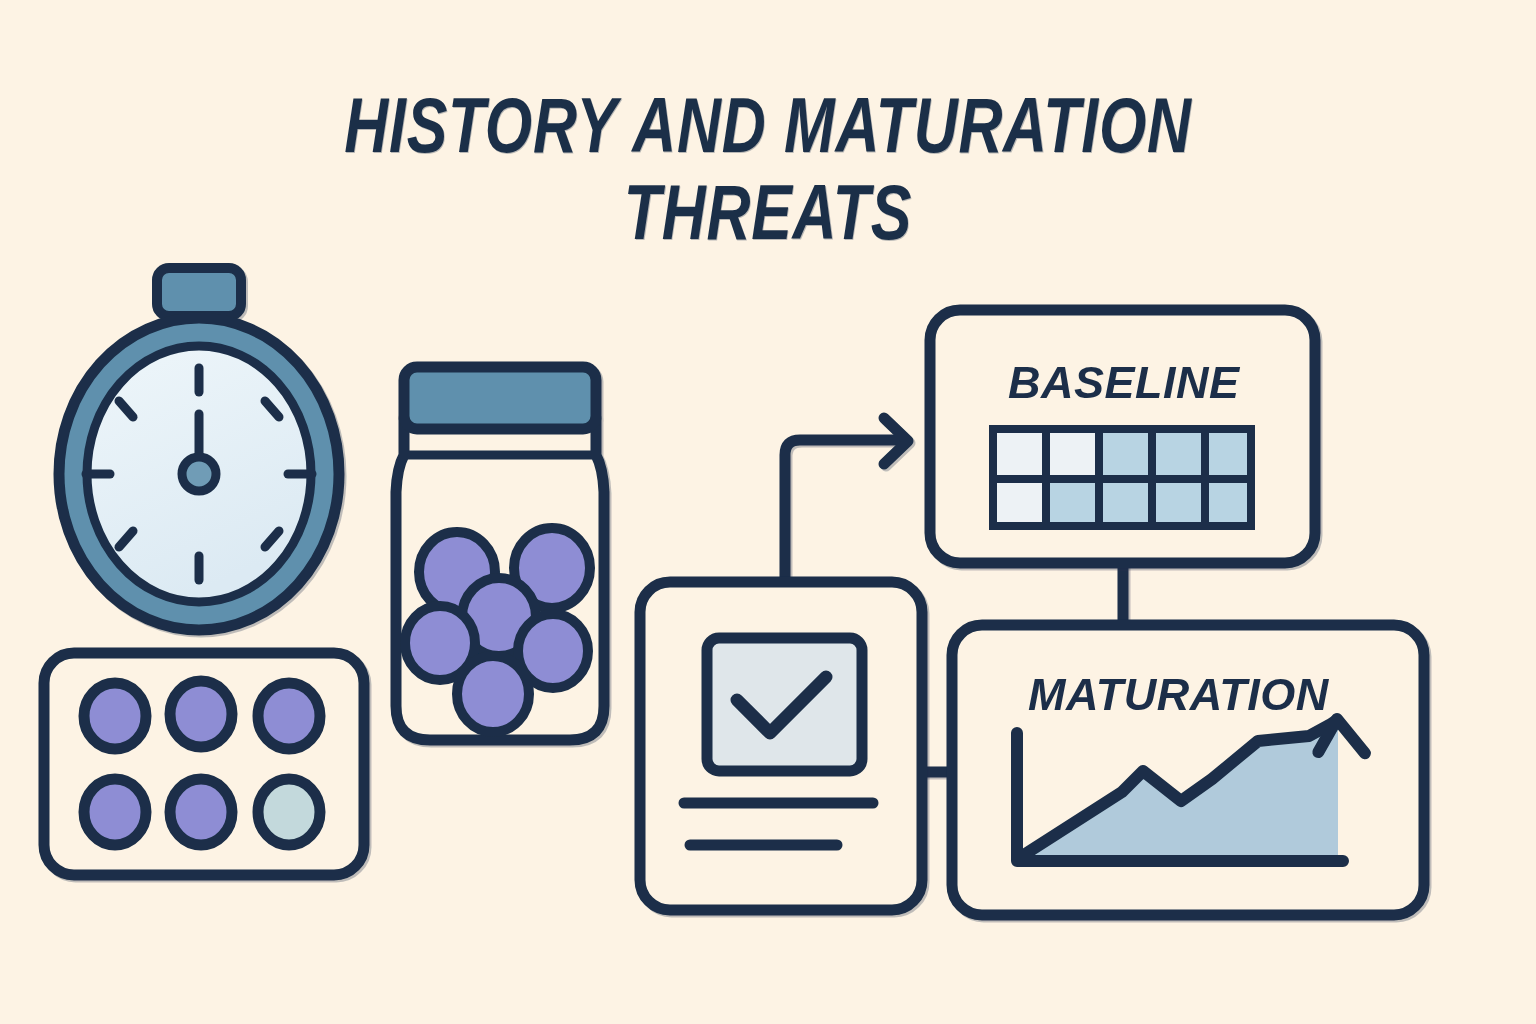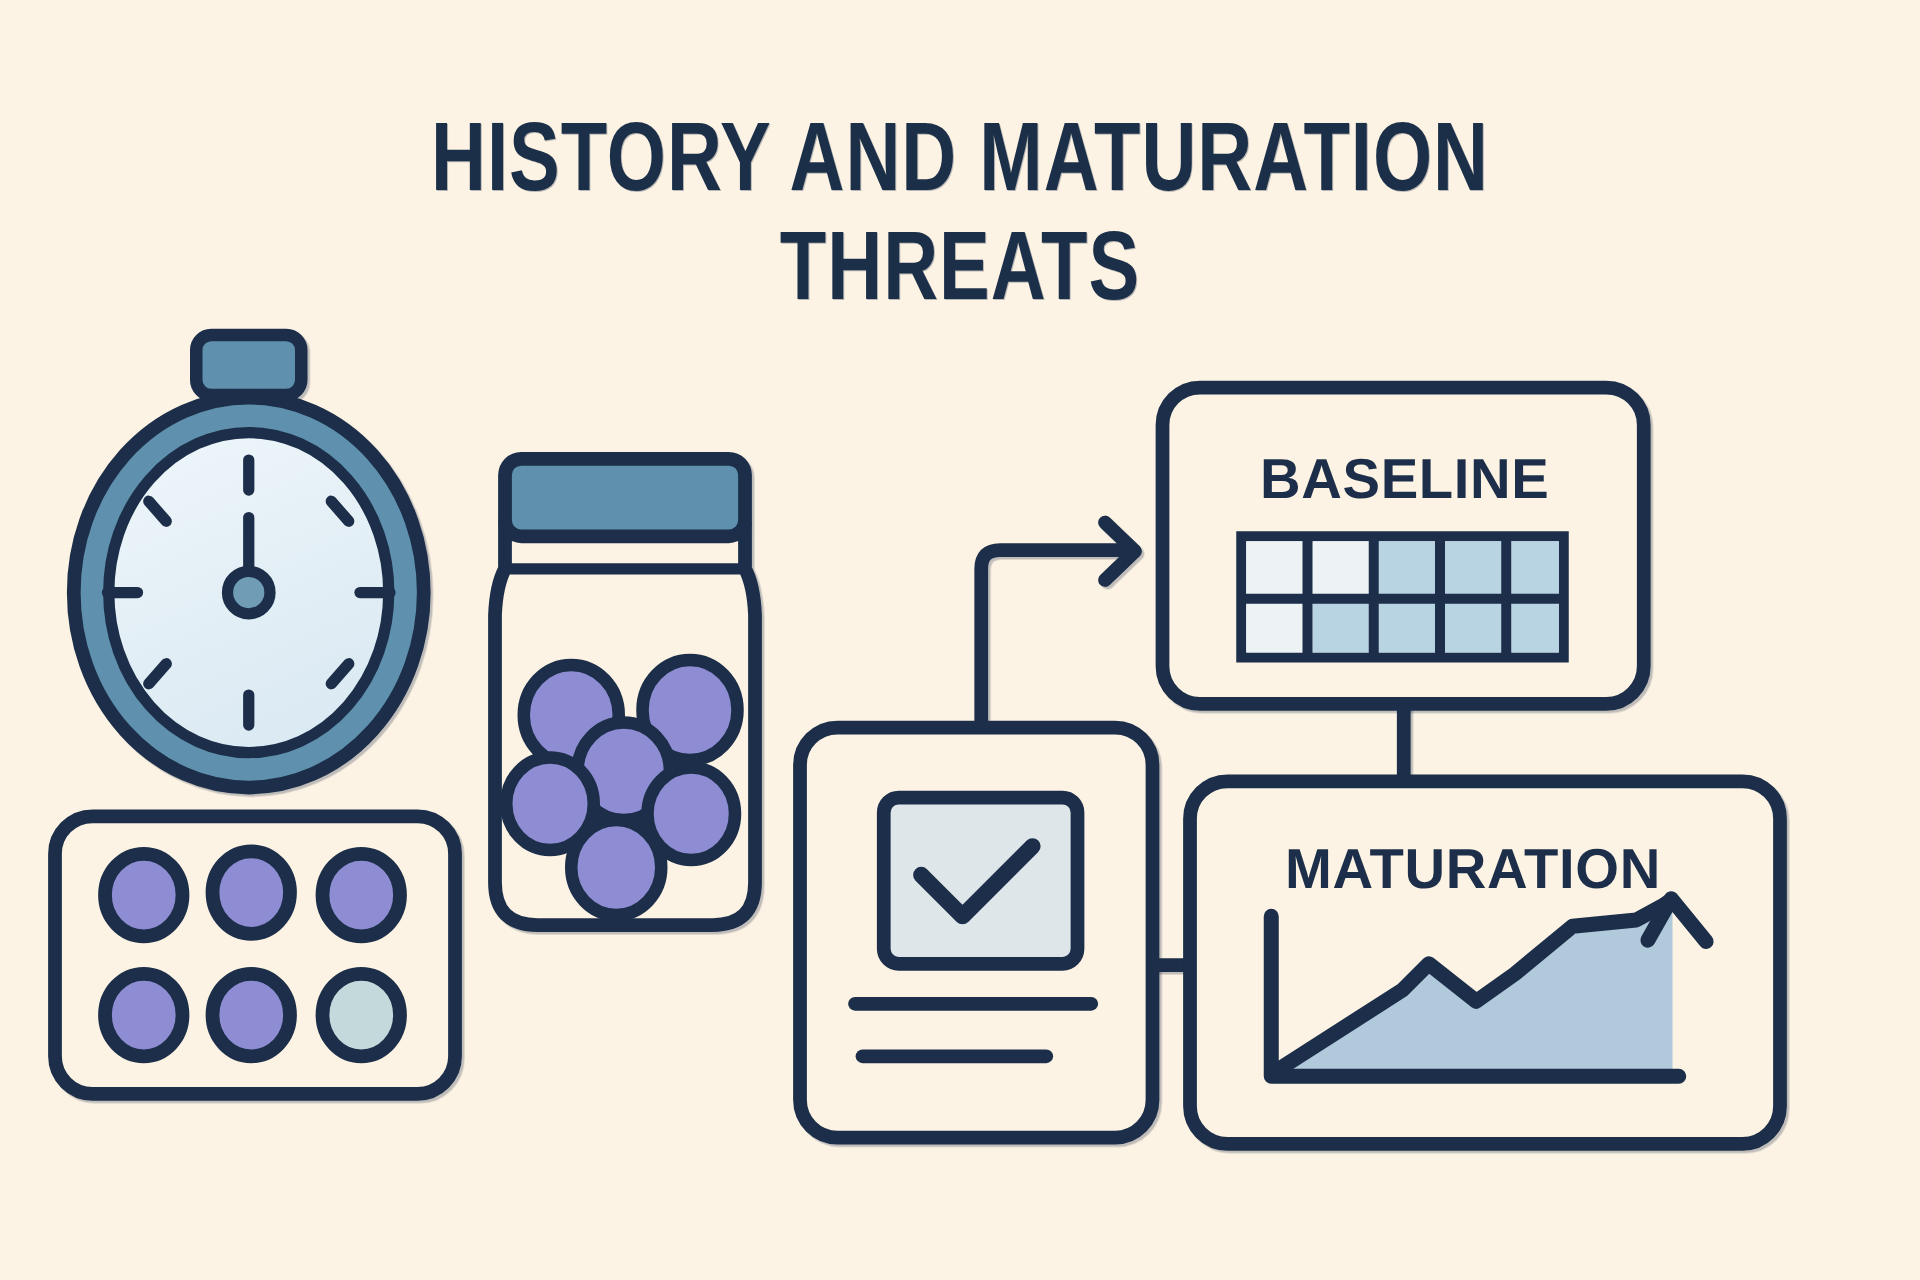--- a/index.html
+++ b/index.html
@@ -9,20 +9,21 @@
   }
   body {
     font-family: "Liberation Sans", sans-serif;
   }
   #canvas {
     position: relative;
     width: 1536px;
     height: 1024px;
     background: #fdf3e4;
     overflow: hidden;
+    font-style: italic;
   }
   #scene {
     position: absolute;
     inset: 0;
     width: 1536px;
     height: 1024px;
   }
   .ttl {
     position: absolute;
     left: 0;

